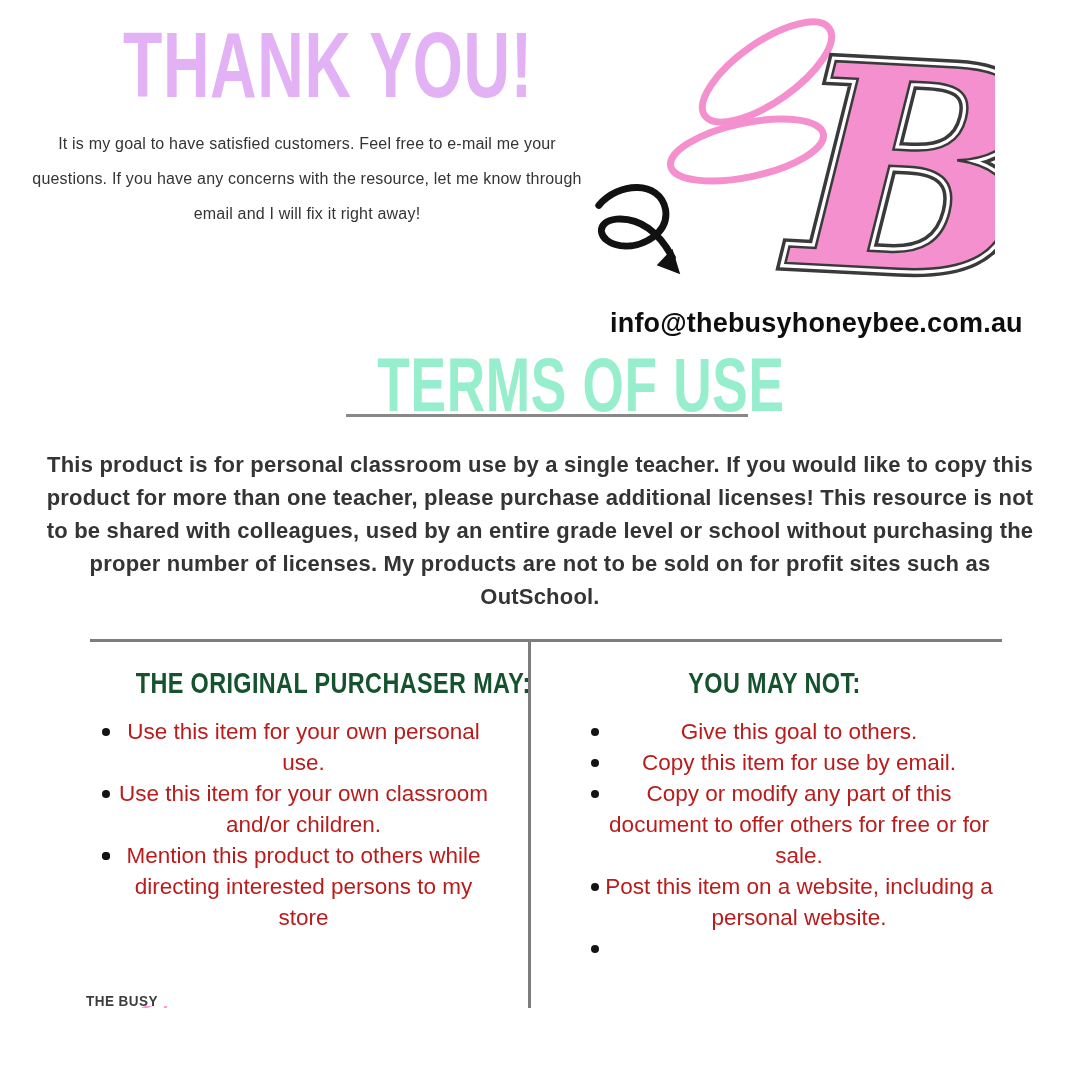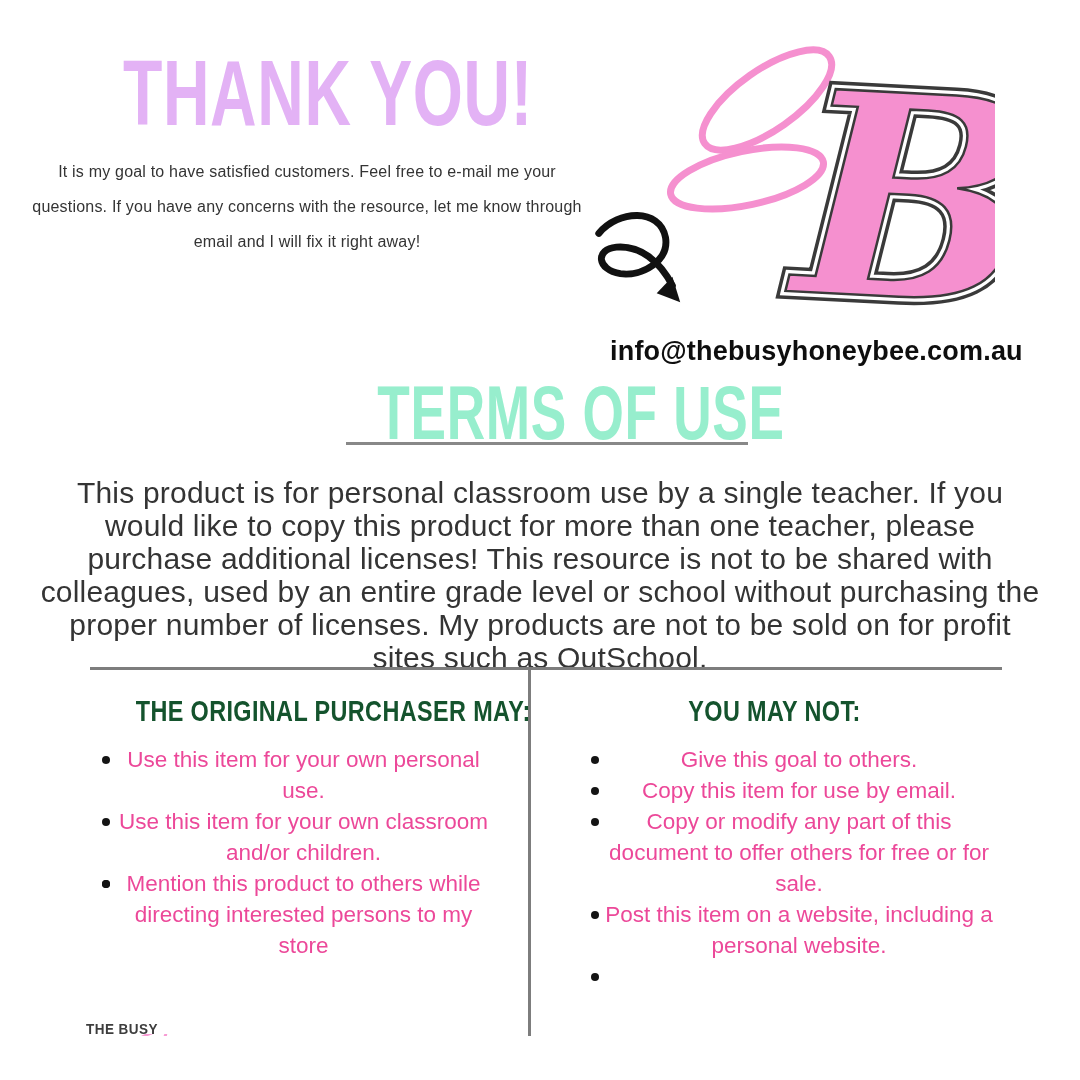--- a/index.html
+++ b/index.html
@@ -1,45 +1,44 @@
 <!DOCTYPE html>
 <html><head>
 <meta charset="utf-8">
 <style>
   html,body{margin:0;padding:0;background:#ffffff;}
   #canvas{
     position:relative;width:1080px;height:1008px;background:#ffffff;overflow:hidden;
     font-family:"Liberation Sans",sans-serif;
-    margin-top:28px;
   }
   
   .big-head{position:absolute;text-align:center;font-weight:bold;white-space:nowrap;}
   .big-head .squeeze{display:inline-block;transform:scaleX(0.70);transform-origin:center;letter-spacing:1px;}
   #thank-title{left:35px;top:22px;width:550px;font-size:92px;line-height:86px;color:#e3b2f5;}
   #terms-title{left:290px;top:350px;width:520px;font-size:76px;line-height:70px;color:#97eecd;text-align:center;}
   #terms-underline{position:absolute;left:346px;top:414px;width:402px;height:3px;background:#888;}
   
   .para{position:absolute;text-align:center;color:#343434;letter-spacing:0.2px;}
   #thank-body{left:28px;top:126px;width:558px;font-size:16px;line-height:35px;}
-  #terms-body{left:40px;top:448px;width:1000px;font-size:30px;line-height:33px;}
+  #terms-body{left:40px;top:448px;width:1000px;font-size:22px;line-height:33px;font-weight:bold;}
   
   #email{position:absolute;left:610px;top:308px;width:430px;text-align:left;
          font-size:27px;font-weight:bold;color:#0e0e0e;letter-spacing:0.2px;}
   
   #divider-h{position:absolute;left:90px;top:639px;width:912px;height:3px;background:#7d7d7d;}
   #divider-v{position:absolute;left:528px;top:639px;width:3px;height:425px;background:#7d7d7d;}
   
   .col-head{position:absolute;text-align:center;font-weight:bold;font-size:30px;color:#14532d;white-space:nowrap;}
   .col-head .squeeze{display:inline-block;transform:scaleX(0.78);transform-origin:center;letter-spacing:0.5px;}
   #head-may{left:80px;top:666px;width:425px;}
   #head-maynot{left:545px;top:666px;width:460px;}
   ul.bullets{position:absolute;list-style:none;margin:0;padding:0;}
   #list-may{left:80px;top:716px;width:425px;}
   #list-maynot{left:545px;top:716px;width:460px;}
-  ul.bullets li{position:relative;text-align:center;font-size:22.5px;line-height:31px;color:#ec4899;}
+  ul.bullets li{position:relative;text-align:center;font-size:22.5px;line-height:31px;color:#b91c1c;}
   #list-may li{padding:0 12px 0 34px;}
   #list-maynot li{padding:0 4px 0 52px;}
   ul.bullets .dot{position:absolute;top:12px;width:8px;height:8px;border-radius:50%;background:#141414;}
   #list-may .dot{left:22px;}
   #list-maynot .dot{left:46px;}
   
   #b-logo{position:absolute;left:655px;top:10px;width:340px;height:297px;}
   
   #arrow{position:absolute;left:585px;top:176px;width:108px;height:108px;}
   

